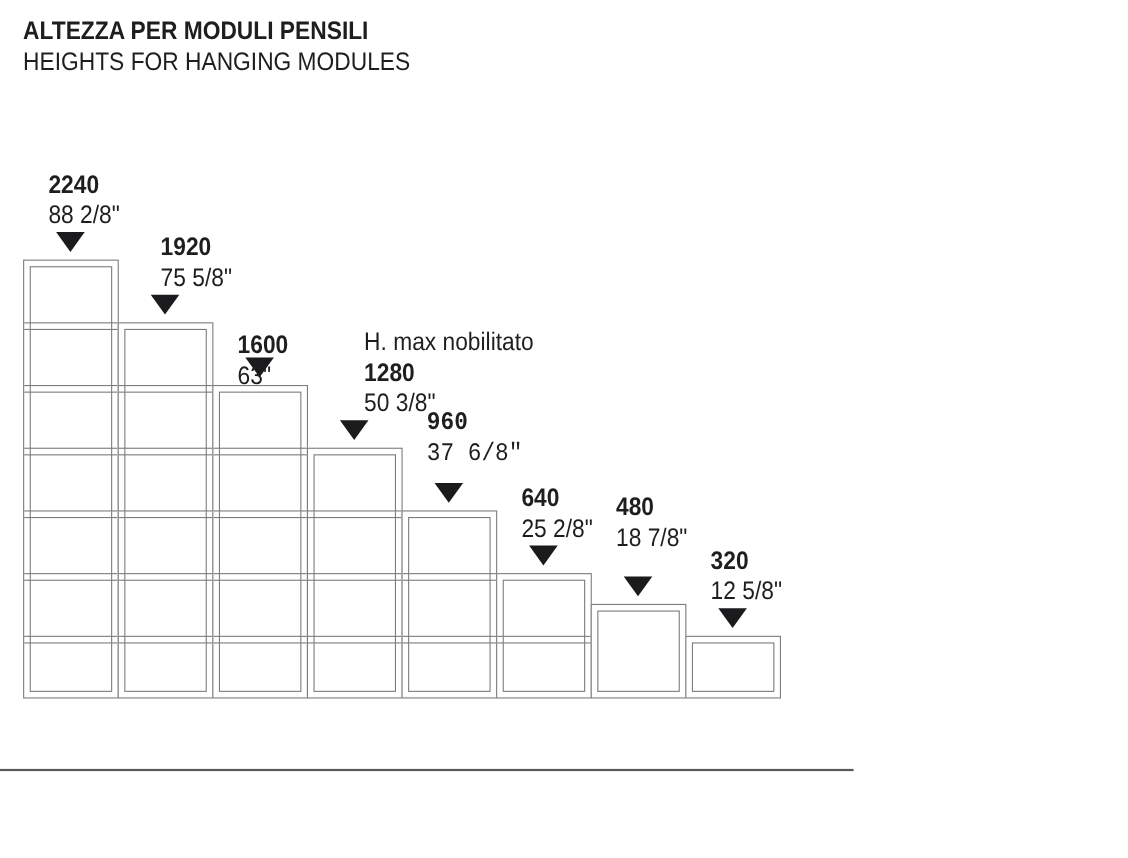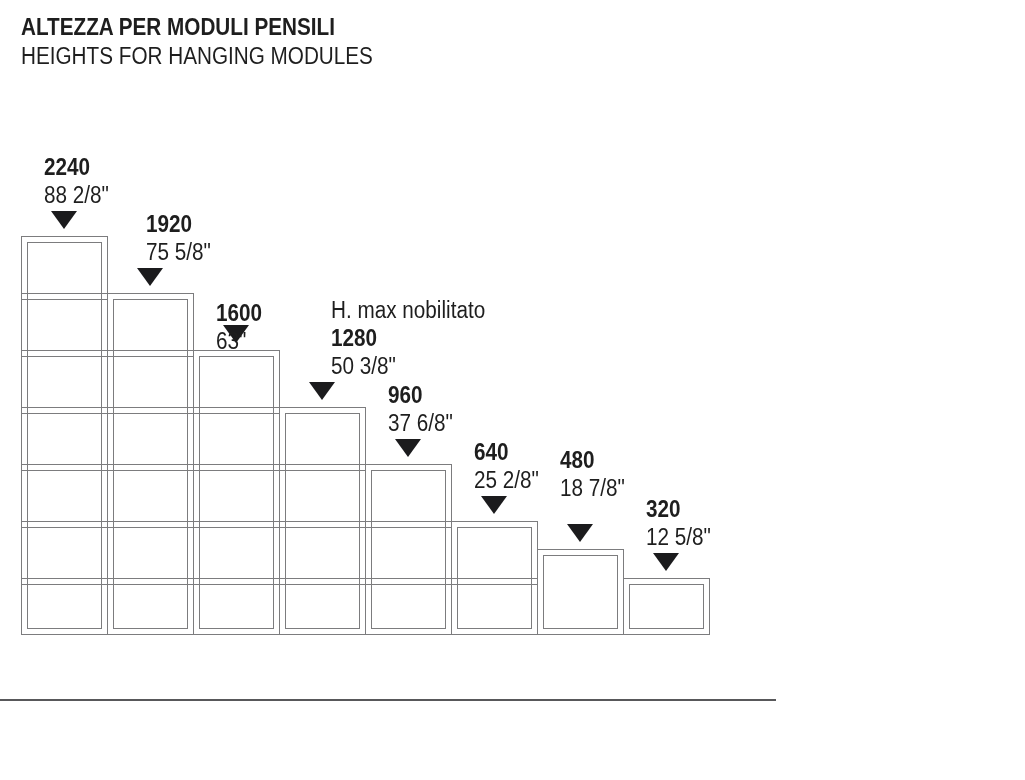--- a/index.html
+++ b/index.html
@@ -138,21 +138,21 @@
         <div class="label-line label-note">H. max nobilitato</div>
         <div class="label-line label-mm">1280</div>
         <div class="label-line label-inches">50 3/8"</div>
       </div>
       <div class="module" style="left: 365px; top: 464px; width: 87px; height: 171px;">
         <div class="module-inner"></div>
         <div class="shelf" style="top: 113px;"></div>
         <div class="shelf" style="top: 56px;"></div>
       </div>
       <div class="tri" style="left: 395px; top: 439px;"></div>
-      <div class="module-label" style="left: 388px; top: 381px;">
+      <div class="module-label" style="left: 388px; top: 370px; font-family: Liberation Mono, monospace;">
         <div class="label-line label-mm">960</div>
         <div class="label-line label-inches">37 6/8"</div>
       </div>
       <div class="module" style="left: 451px; top: 521px; width: 87px; height: 114px;">
         <div class="module-inner"></div>
         <div class="shelf" style="top: 56px;"></div>
       </div>
       <div class="tri" style="left: 481px; top: 496px;"></div>
       <div class="module-label" style="left: 474px; top: 438px;">
         <div class="label-line label-mm">640</div>

